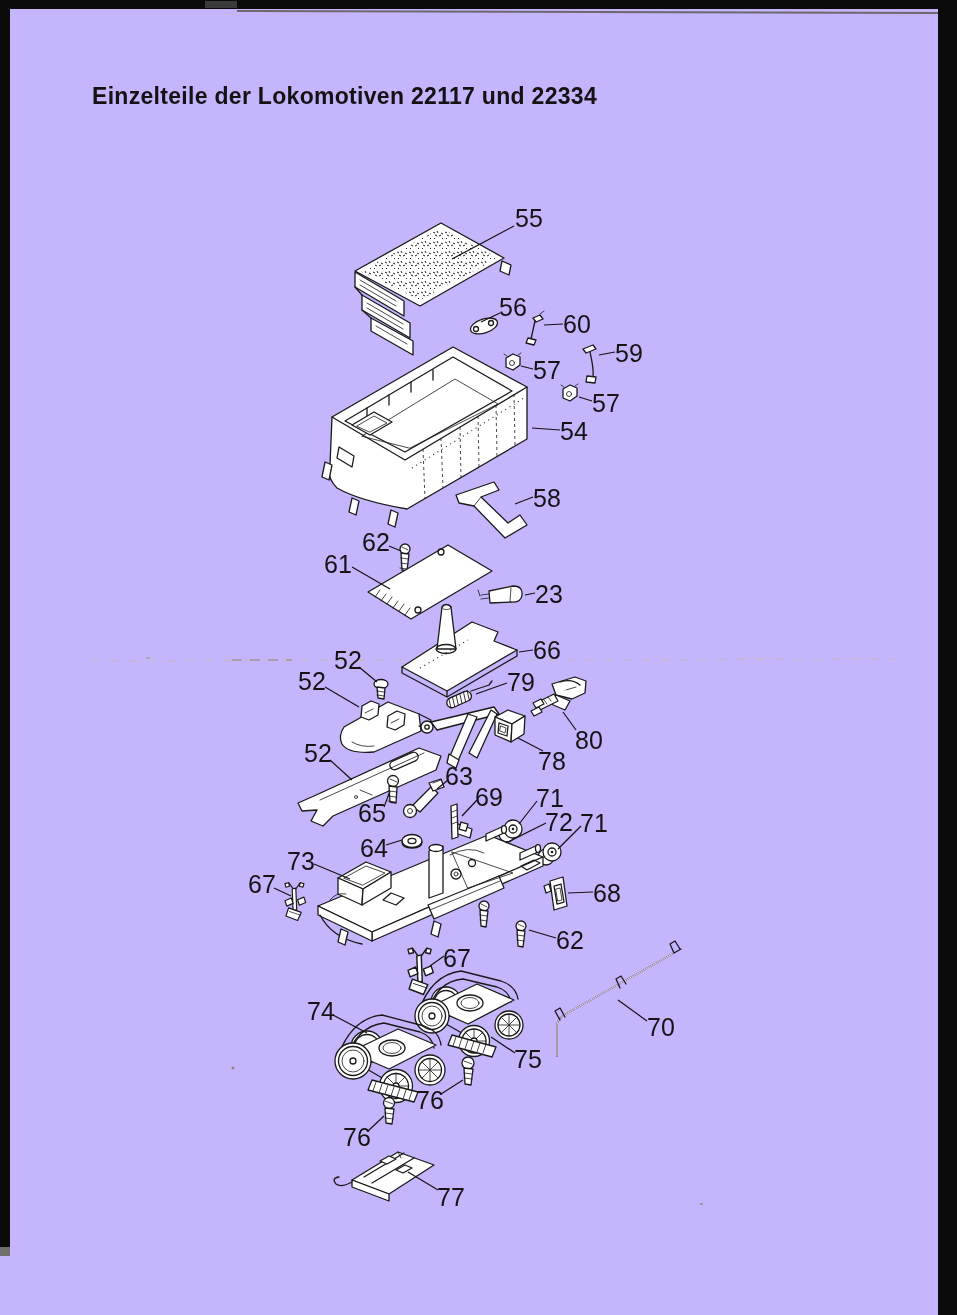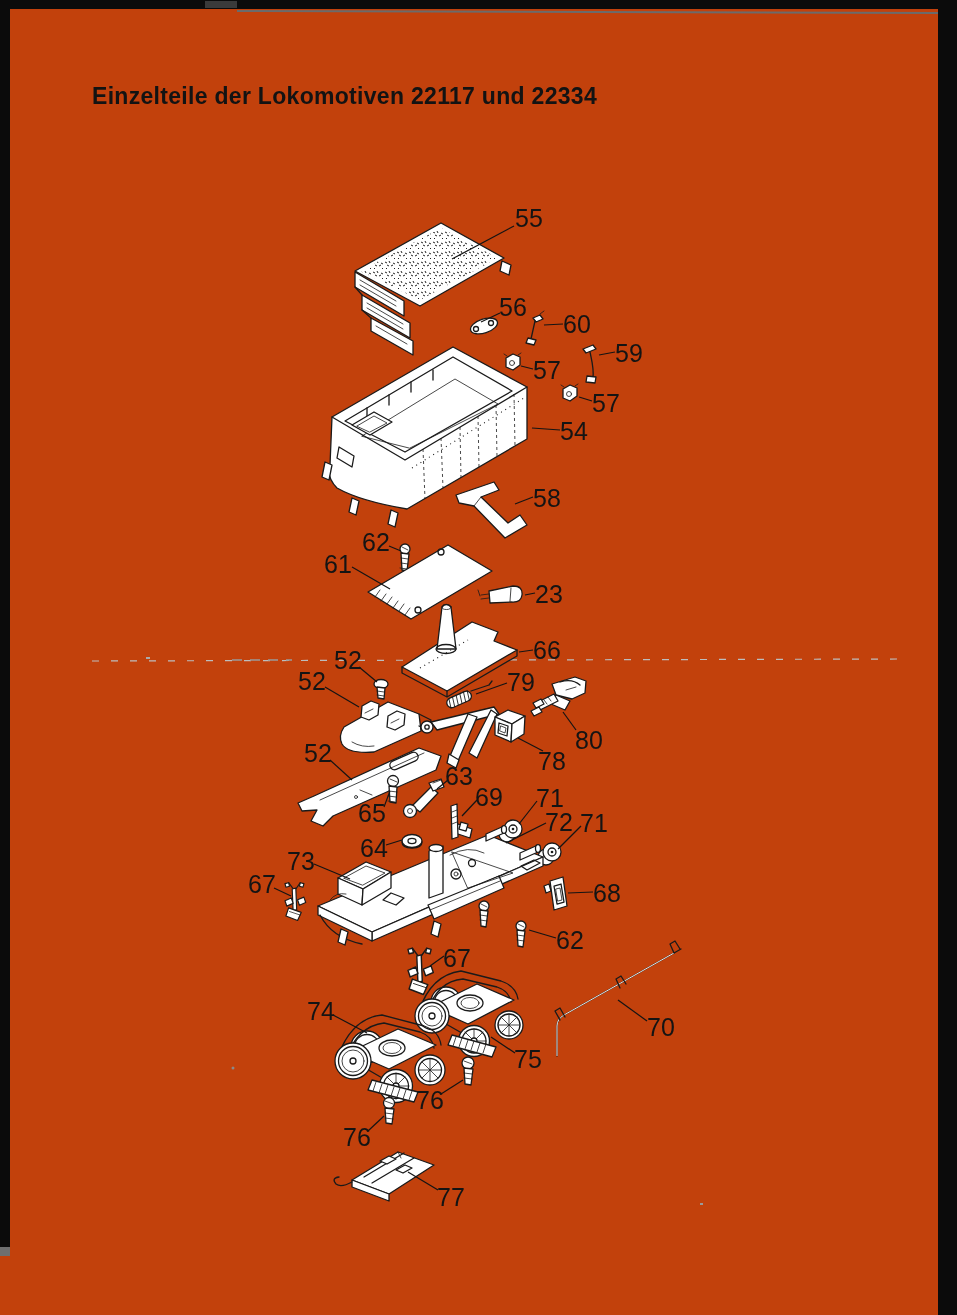--- a/index.html
+++ b/index.html
@@ -1,16 +1,16 @@
 <!DOCTYPE html>
 <html><head>
 <meta charset="utf-8">
 <style>
   html,body{margin:0;padding:0;background:#e8e8e8;}
-  .page{position:relative;width:957px;height:1315px;background:#c2410c;overflow:hidden;
+  .page{position:relative;width:957px;height:1315px;background:#c4b5fd;overflow:hidden;
         font-family:"Liberation Sans", sans-serif;}
   svg{position:absolute;left:0;top:0;}
   .title-text{font-family:"Liberation Sans",sans-serif;font-size:23px;font-weight:bold;
               fill:#131313;letter-spacing:0.3px;}
   .plabel{font-family:"Liberation Sans",sans-serif;font-size:25px;fill:#141414;text-anchor:middle;}
   .leader{stroke:#141414;stroke-width:1.2;fill:none;}
   .ln{fill:none;stroke:#1a1a1a;stroke-width:1.3;stroke-linejoin:round;stroke-linecap:round;}
   .fw{fill:#ffffff;stroke:#1a1a1a;stroke-width:1.3;stroke-linejoin:round;stroke-linecap:round;}
   .thin{fill:none;stroke:#1a1a1a;stroke-width:0.8;stroke-linejoin:round;stroke-linecap:round;}
   .seam{stroke:#1a1a1a;stroke-width:0.8;stroke-dasharray:3 3;fill:none;}

